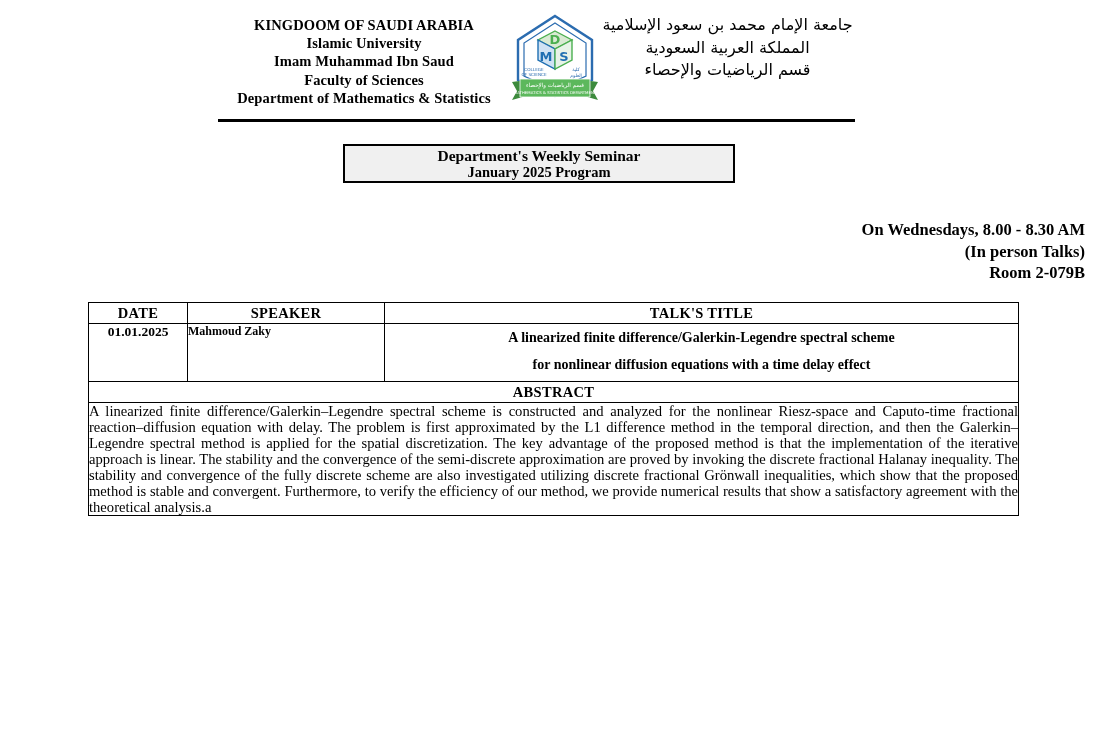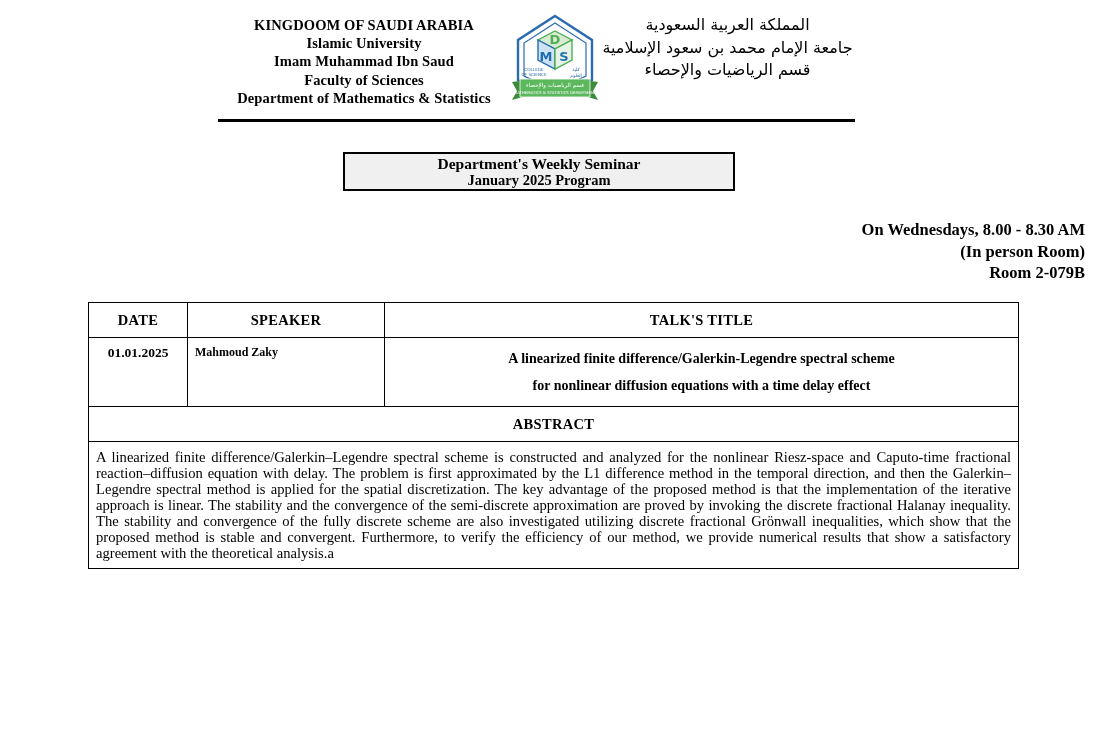--- a/index.html
+++ b/index.html
@@ -64,21 +64,21 @@
     top: 2px;
     width: 94px;
     height: 103px;
   }
   .logo svg { display: block; }
 
   
   .seminar-box {
     position: absolute;
     left: 343px;
-    top: 152px;
+    top: 144px;
     width: 392px;
     height: 39px;
     background: #f0f0f0;
     border: 2.5px solid #000000;
     display: flex;
     flex-direction: column;
     align-items: center;
     justify-content: center;
     line-height: 17px;
   }
@@ -107,21 +107,21 @@
   .talk-table {
     position: absolute;
     left: 88px;
     top: 302px;
     width: 930px;
     border-collapse: collapse;
     table-layout: fixed;
   }
   .talk-table td, .talk-table th {
     border: 1.3px solid #000000;
-    padding: 7px;
+    padding: 0;
     vertical-align: top;
   }
   .col-date   { width: 99px; }
   .col-spk    { width: 197px; }
   .col-title  { width: 634px; }
 
   .th-cell {
     text-align: center;
     font-weight: bold;
     font-size: 14.5px;
@@ -176,22 +176,22 @@
 
   <div class="lh-en">
     <div>KINGDOOM OF SAUDI ARABIA</div>
     <div>Islamic University</div>
     <div>Imam Muhammad Ibn Saud</div>
     <div>Faculty of Sciences</div>
     <div>Department of Mathematics &amp; Statistics</div>
   </div>
 
   <div class="lh-ar">
+    <div>جامعة الإمام محمد بن سعود الإسلامية</div>
     <div>المملكة العربية السعودية</div>
-    <div>جامعة الإمام محمد بن سعود الإسلامية</div>
     <div>قسم الرياضيات والإحصاء</div>
   </div>
 
   <div class="logo">
     <svg width="94" height="103" viewBox="0 0 94 103" xmlns="http://www.w3.org/2000/svg">
 
       <path d="M47 6 L84 30 L84 70 L47 86 L10 70 L10 30 Z" fill="#ffffff" stroke="#2b6cb0" stroke-width="2.4"></path>
       <path d="M47 13 L78 33 L78 66 L47 80 L16 66 L16 33 Z" fill="#ffffff" stroke="#2b6cb0" stroke-width="1.2"></path>
 
       <path d="M47 21 L64 30 L47 39 L30 30 Z" fill="#d9ead3" stroke="#4caf50" stroke-width="1.4"></path>
@@ -221,21 +221,21 @@
   <div class="lh-rule"></div>
 </div>
 
 <div class="seminar-box">
   <div class="seminar-line1">Department's Weekly Seminar</div>
   <div class="seminar-line2">January 2025 Program</div>
 </div>
 
 <div class="schedule">
   <div>On Wednesdays, 8.00 - 8.30 AM</div>
-  <div>(In person Room)</div>
+  <div>(In person Talks)</div>
   <div>Room 2-079B</div>
 </div>
 
 <table class="talk-table">
   <colgroup>
     <col class="col-date">
     <col class="col-spk">
     <col class="col-title">
   </colgroup>
   <thead>

